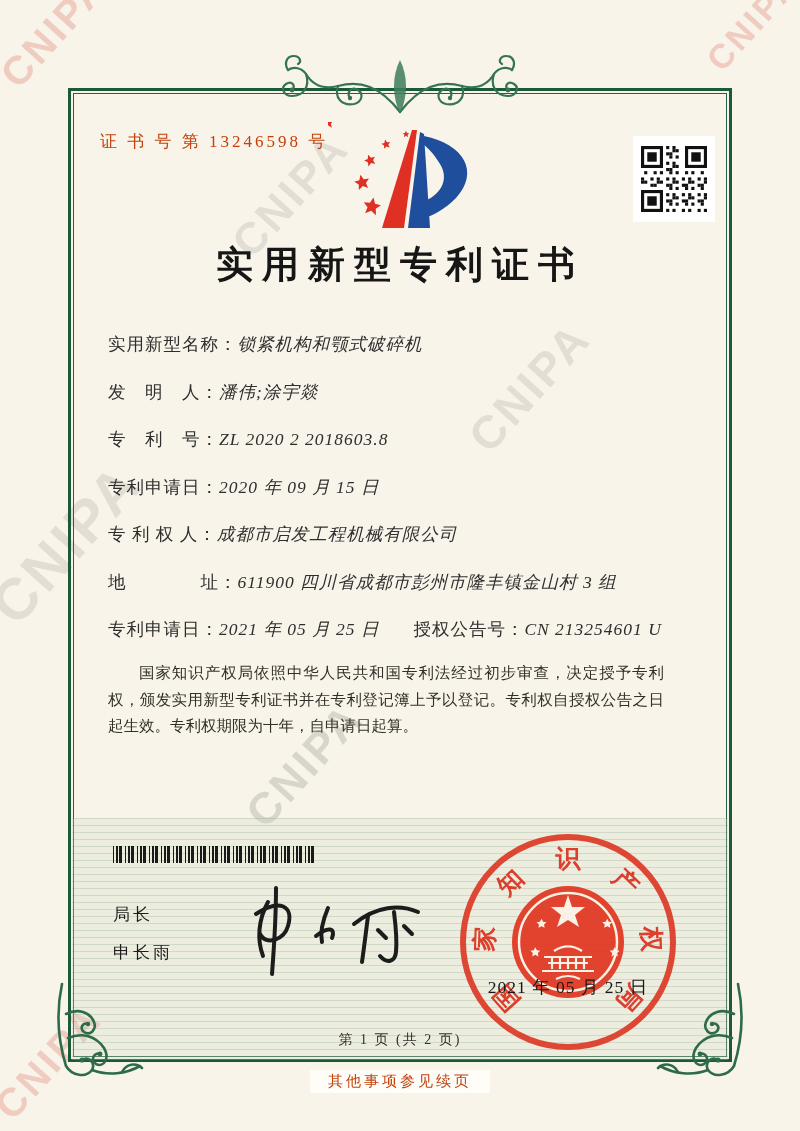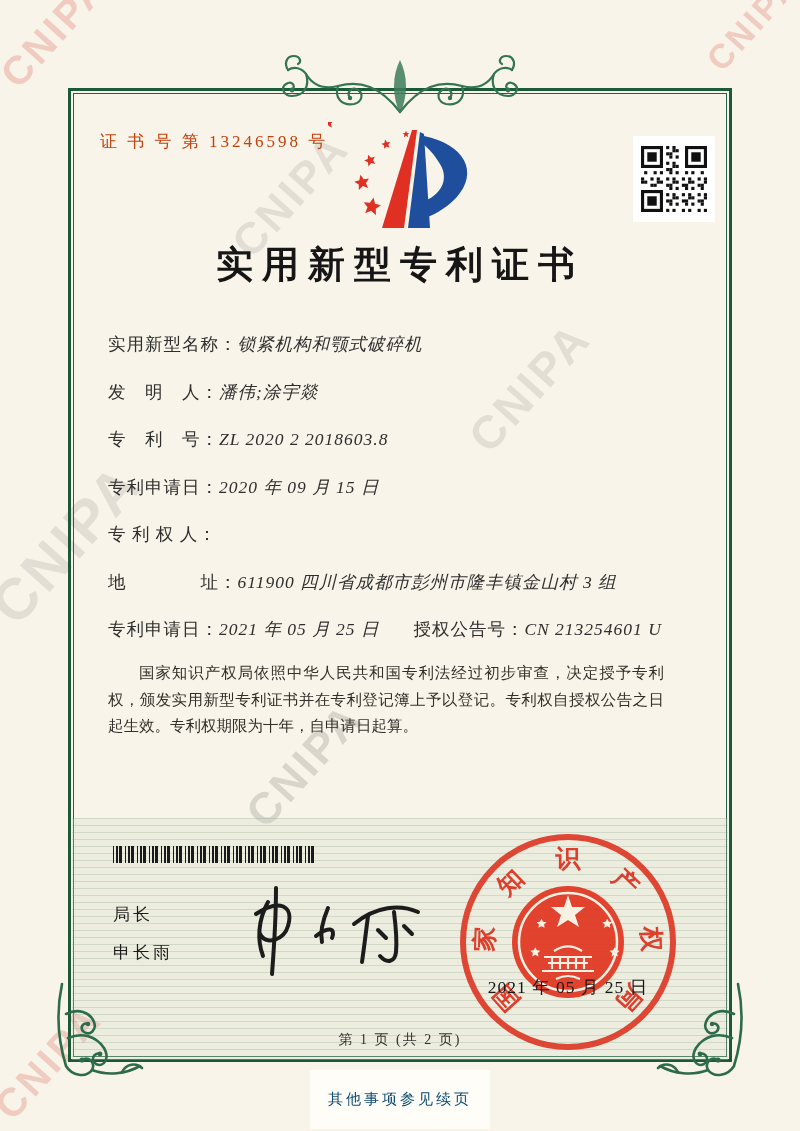--- a/index.html
+++ b/index.html
@@ -54,21 +54,21 @@
   .seal-char{position:absolute;left:50%;top:50%;width:30px;height:30px;margin:-15px 0 0 -15px;
       display:flex;align-items:center;justify-content:center;
       font-size:25px;font-weight:700;color:rgba(219,48,28,0.92);}
   .emblem{position:absolute;left:50%;top:50%;transform:translate(-50%,-50%);}
   .issue-date{position:absolute;left:460px;top:975px;width:216px;text-align:center;
       font-size:17.5px;color:#171717;letter-spacing:1px;z-index:5;}
 
   .footer-page{position:absolute;left:0;top:1031px;width:100%;text-align:center;
       font-size:14px;color:#33302c;letter-spacing:2px;}
   .cont-note{position:absolute;left:50%;top:1070px;transform:translateX(-50%);
-      background:#fefdf8;padding:20px 18px;font-size:15px;color:#0c4a6e;letter-spacing:3px;}
+      background:#fefdf8;padding:2px 18px;font-size:15px;color:#c2410c;letter-spacing:3px;}
 
   .orn{position:absolute;pointer-events:none;}
 </style>
 </head>
 <body>
 
 <div class="page">
 
   <div class="wm pink" style="left:-14px;top:8px;font-size:40px;">CNIPA</div>
   <div class="wm pink" style="left:694px;top:2px;font-size:34px;">CNIPA</div>
@@ -260,20 +260,21 @@
     <div class="frow">
       <span class="lab">专　利　号：</span>
       <span class="val">ZL 2020 2 2018603.8</span>
     </div>
     <div class="frow">
       <span class="lab">专利申请日：</span>
       <span class="val">2020 年 09 月 15 日</span>
     </div>
     <div class="frow">
       <span class="lab">专 利 权 人：</span>
+      <span class="val">成都市启发工程机械有限公司</span>
     </div>
     <div class="frow">
       <span class="lab">地　　　　址：</span>
       <span class="val">611900 四川省成都市彭州市隆丰镇金山村 3 组</span>
     </div>
     <div class="frow">
       <span class="lab">专利申请日：</span>
       <span class="val">2021 年 05 月 25 日</span>
       <span class="lab2">授权公告号：</span>
       <span class="val">CN 213254601 U</span>

